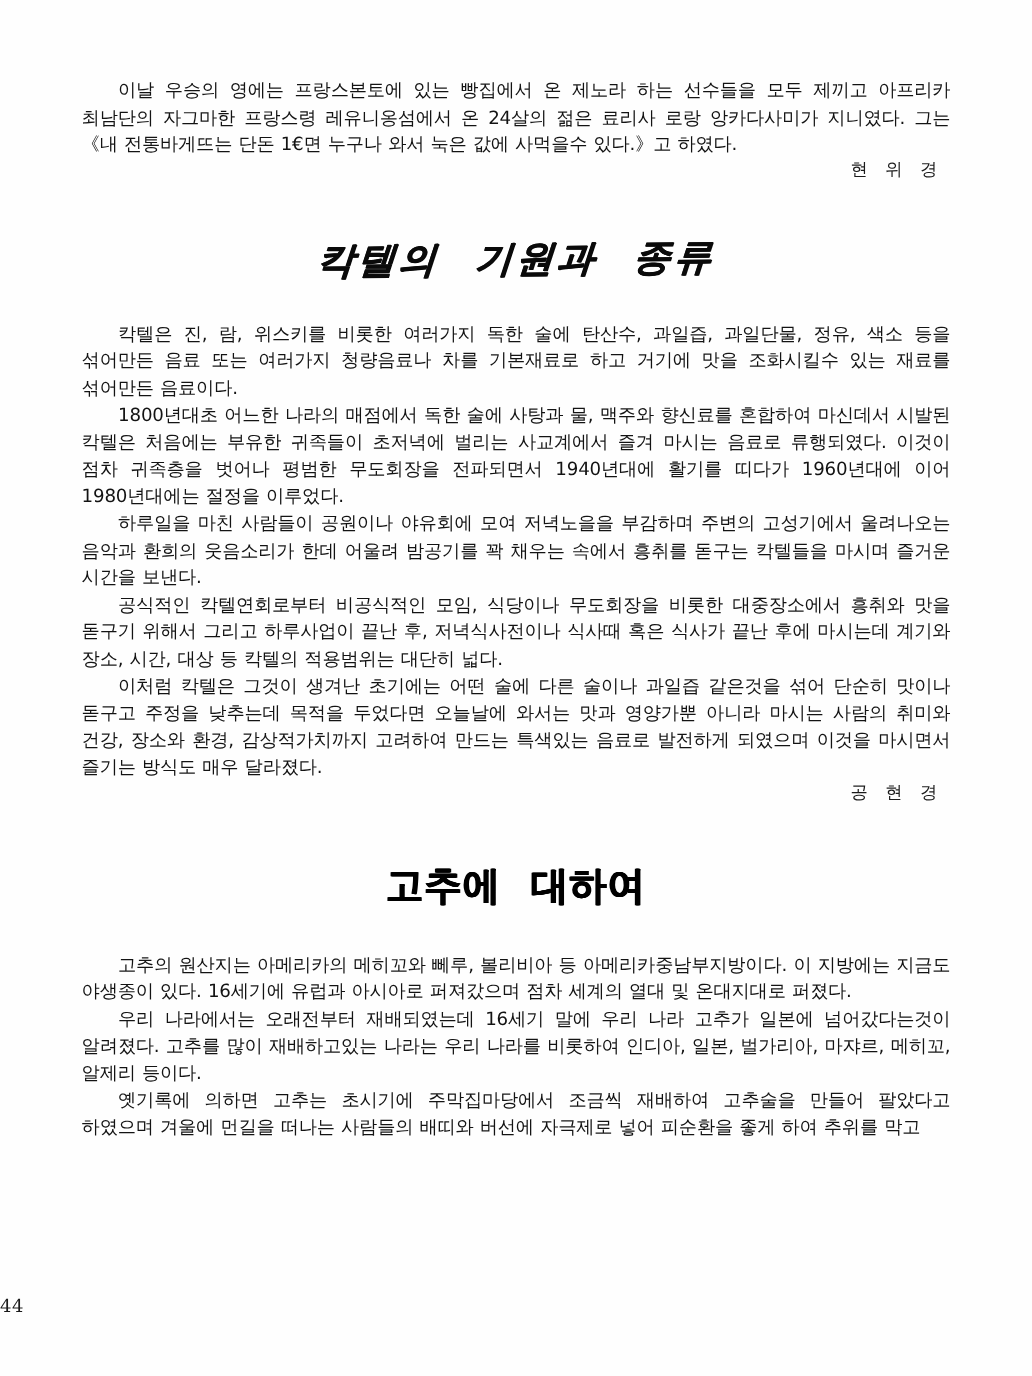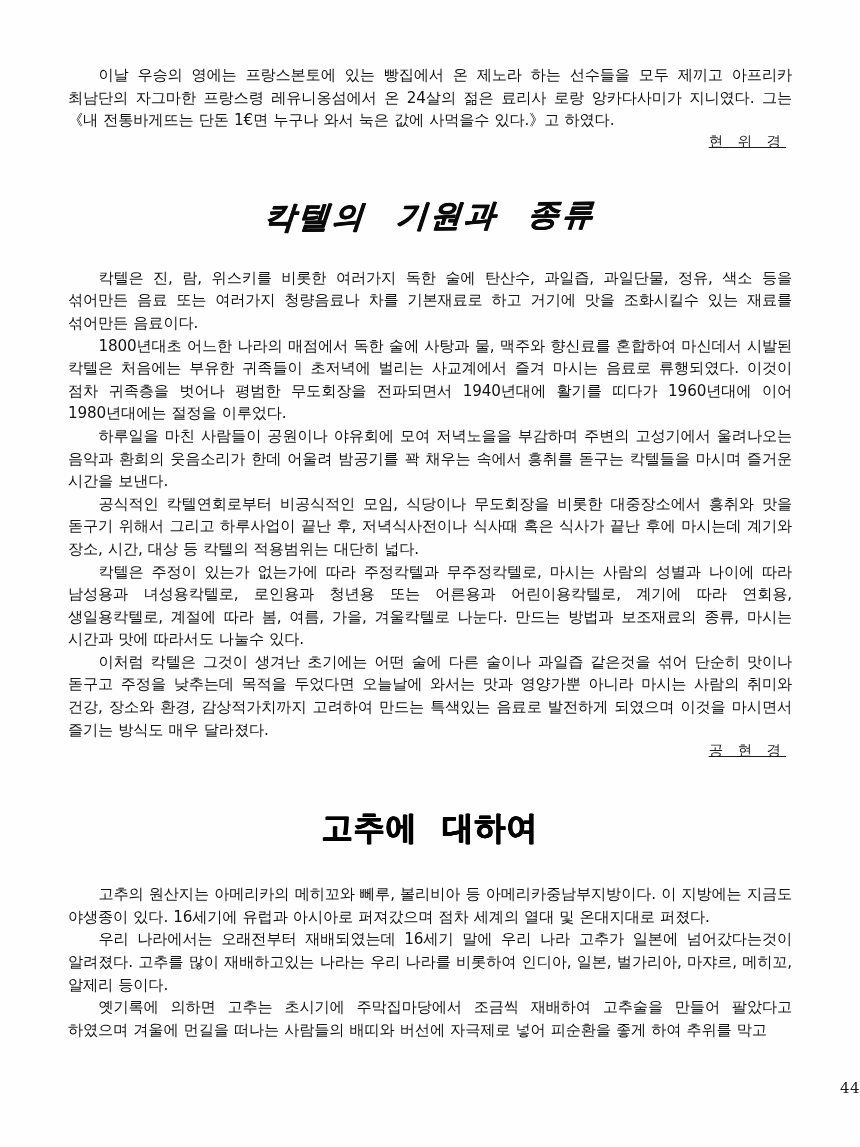--- a/index.html
+++ b/index.html
@@ -44,21 +44,20 @@
     word-break: keep-all;
     overflow-wrap: break-word;
   }
 
   .byline {
     text-align: right;
     font-size: 14.4px;
     letter-spacing: 5px;
     padding-right: 6px;
     color: #1a1a1a;
-    text-decoration: underline;
   }
 
   
   .block-top { padding-top: 64px; }
 
   .title-brush {
     text-align: center;
     font-family: "DejaVu Serif", "Liberation Serif", serif;
     font-size: 31px;
     font-weight: 700;
@@ -83,21 +82,21 @@
   }
 
   .sp-title-1 { margin-top: 44px; margin-bottom: 30px; }
   .sp-title-2 { margin-top: 46px; margin-bottom: 32px; }
 
   .page-number {
     position: absolute;
     left: 0;
     right: 0;
     top: 1079px;
-    text-align: right;
+    text-align: left;
     font-family: "DejaVu Serif", "Liberation Serif", serif;
     font-size: 15px;
     color: #1a1a1a;
     letter-spacing: 0.5px;
   }
 
   .para + .para { margin-top: 0; }
 </style>
 </head>
 <body>
@@ -109,21 +108,20 @@
       <p class="para">이날 우승의 영에는 프랑스본토에 있는 빵집에서 온 제노라 하는 선수들을 모두 제끼고 아프리카 최남단의 자그마한 프랑스령 레유니옹섬에서 온 24살의 젊은 료리사 로랑 앙카다사미가 지니였다. 그는 《내 전통바게뜨는 단돈 1€면 누구나 와서 눅은 값에 사먹을수 있다.》고 하였다.</p>
       <div class="byline">현 위 경</div>
     </div>
 
     <div>
       <h1 class="title-brush sp-title-1">칵텔의 기원과 종류</h1>
       <p class="para">칵텔은 진, 람, 위스키를 비롯한 여러가지 독한 술에 탄산수, 과일즙, 과일단물, 정유, 색소 등을 섞어만든 음료 또는 여러가지 청량음료나 차를 기본재료로 하고 거기에 맛을 조화시킬수 있는 재료를 섞어만든 음료이다.</p>
       <p class="para">1800년대초 어느한 나라의 매점에서 독한 술에 사탕과 물, 맥주와 향신료를 혼합하여 마신데서 시발된 칵텔은 처음에는 부유한 귀족들이 초저녁에 벌리는 사교계에서 즐겨 마시는 음료로 류행되였다. 이것이 점차 귀족층을 벗어나 평범한 무도회장을 전파되면서 1940년대에 활기를 띠다가 1960년대에 이어 1980년대에는 절정을 이루었다.</p>
       <p class="para">하루일을 마친 사람들이 공원이나 야유회에 모여 저녁노을을 부감하며 주변의 고성기에서 울려나오는 음악과 환희의 웃음소리가 한데 어울려 밤공기를 꽉 채우는 속에서 흥취를 돋구는 칵텔들을 마시며 즐거운 시간을 보낸다.</p>
       <p class="para">공식적인 칵텔연회로부터 비공식적인 모임, 식당이나 무도회장을 비롯한 대중장소에서 흥취와 맛을 돋구기 위해서 그리고 하루사업이 끝난 후, 저녁식사전이나 식사때 혹은 식사가 끝난 후에 마시는데 계기와 장소, 시간, 대상 등 칵텔의 적용범위는 대단히 넓다.</p>
-      <p class="para">칵텔은 주정이 있는가 없는가에 따라 주정칵텔과 무주정칵텔로, 마시는 사람의 성별과 나이에 따라 남성용과 녀성용칵텔로, 로인용과 청년용 또는 어른용과 어린이용칵텔로, 계기에 따라 연회용, 생일용칵텔로, 계절에 따라 봄, 여름, 가을, 겨울칵텔로 나눈다. 만드는 방법과 보조재료의 종류, 마시는 시간과 맛에 따라서도 나눌수 있다.</p>
       <p class="para">이처럼 칵텔은 그것이 생겨난 초기에는 어떤 술에 다른 술이나 과일즙 같은것을 섞어 단순히 맛이나 돋구고 주정을 낮추는데 목적을 두었다면 오늘날에 와서는 맛과 영양가뿐 아니라 마시는 사람의 취미와 건강, 장소와 환경, 감상적가치까지 고려하여 만드는 특색있는 음료로 발전하게 되였으며 이것을 마시면서 즐기는 방식도 매우 달라졌다.</p>
       <div class="byline">공 현 경</div>
     </div>
 
     <div>
       <h1 class="title-bold sp-title-2">고추에 대하여</h1>
       <p class="para">고추의 원산지는 아메리카의 메히꼬와 뻬루, 볼리비아 등 아메리카중남부지방이다. 이 지방에는 지금도 야생종이 있다. 16세기에 유럽과 아시아로 퍼져갔으며 점차 세계의 열대 및 온대지대로 퍼졌다.</p>
       <p class="para">우리 나라에서는 오래전부터 재배되였는데 16세기 말에 우리 나라 고추가 일본에 넘어갔다는것이 알려졌다. 고추를 많이 재배하고있는 나라는 우리 나라를 비롯하여 인디아, 일본, 벌가리아, 마쟈르, 메히꼬, 알제리 등이다.</p>
       <p class="para">옛기록에 의하면 고추는 초시기에 주막집마당에서 조금씩 재배하여 고추술을 만들어 팔았다고 하였으며 겨울에 먼길을 떠나는 사람들의 배띠와 버선에 자극제로 넣어 피순환을 좋게 하여 추위를 막고</p>
     </div>

